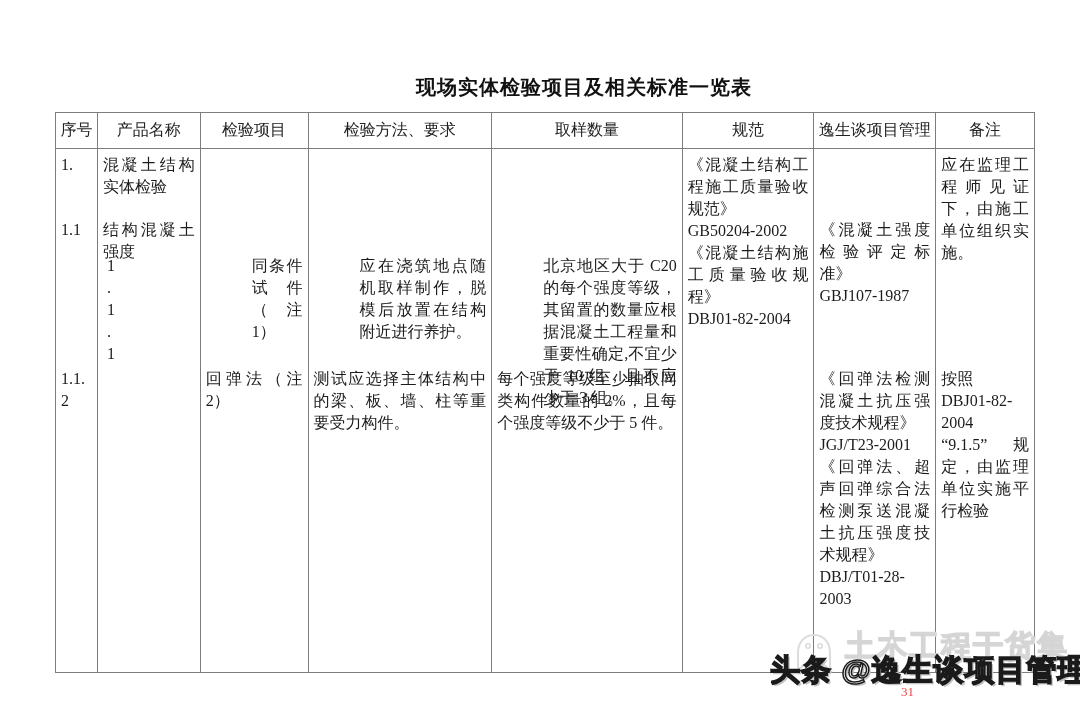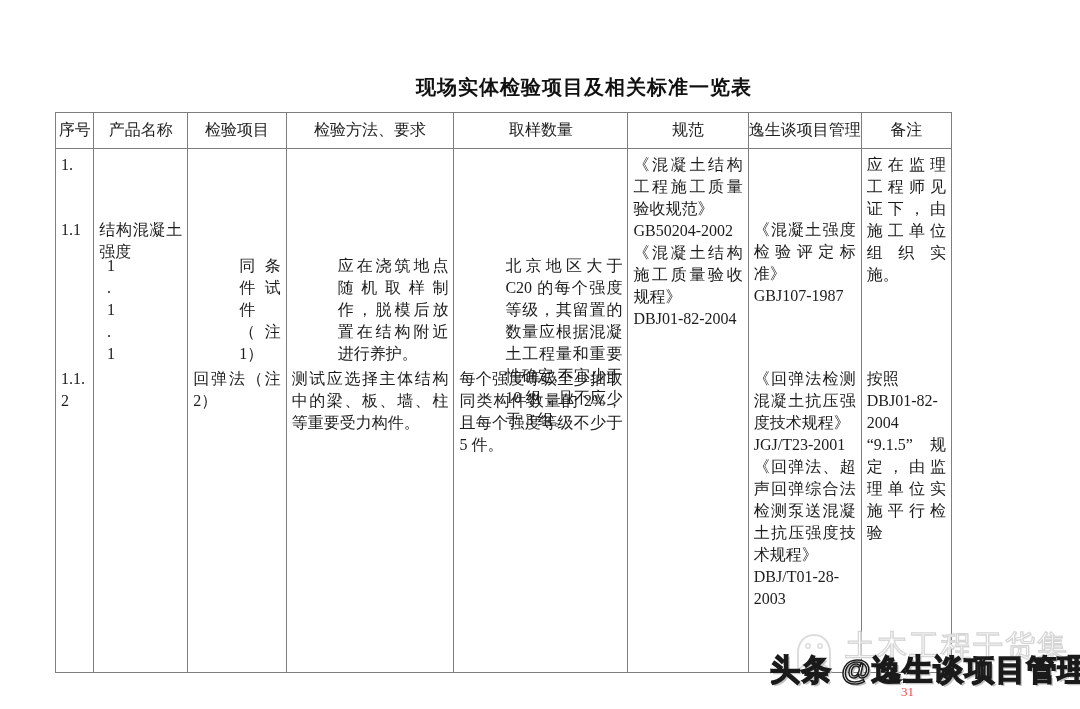--- a/index.html
+++ b/index.html
@@ -18,21 +18,21 @@
     text-align: center;
     font-size: 20px;
     font-weight: bold;
     letter-spacing: 1px;
     color: #111;
     padding-left: 44px;
   }
   .tbl {
     position: absolute;
     left: 55px; top: 112px;
-    width: 897px;
+    width: 980px;
     display: flex;
     border: 1px solid #7d7d7d;
     box-sizing: border-box;
   }
   .col { box-sizing: border-box; border-right: 1px solid #7d7d7d; }
   .col:last-child { border-right: none; }
   .c1 { width: 42px; }
   .c2 { width: 103px; }
   .c3 { width: 108px; }
   .c4 { width: 184px; }
@@ -66,21 +66,21 @@
   .blk.nojust { text-align: left; }
   .t5   { top: 5px; }
   .t67  { top: 70px; }
   .t70  { top: 70px; }
   .t106 { top: 106px; margin-left: 46px; }
   .t207 { top: 219px; }
   .wm-faint {
     position: absolute;
     left: 845px; top: 626px;
     font-size: 30px;
-    font-weight: normal;
+    font-weight: bold;
     letter-spacing: 2px;
     font-family: "Liberation Sans", sans-serif;
     color: #ffffff;
     -webkit-text-stroke: 1.2px #d5d5d5;
     text-shadow: 1px 1px 0 #e9e9e9;
     z-index: 5;
     white-space: nowrap;
   }
   .ghost-logo {
     position: absolute;
@@ -123,20 +123,21 @@
         <div class="blk t5 nojust">1.</div>
         <div class="blk t67 nojust">1.1</div>
         <div class="blk t106 nojust">1.1.1</div>
         <div class="blk t207 nojust">1.1.2</div>
       </div>
     </div>
 
     <div class="col c2">
       <div class="th">产品名称</div>
       <div class="td">
+        <div class="blk t5">混凝土结构实体检验</div>
         <div class="blk t67">结构混凝土强度</div>
       </div>
     </div>
 
     <div class="col c3">
       <div class="th">检验项目</div>
       <div class="td">
         <div class="blk t106">同条件试件（注 1）</div>
         <div class="blk t207">回弹法（注 2）</div>
       </div>

